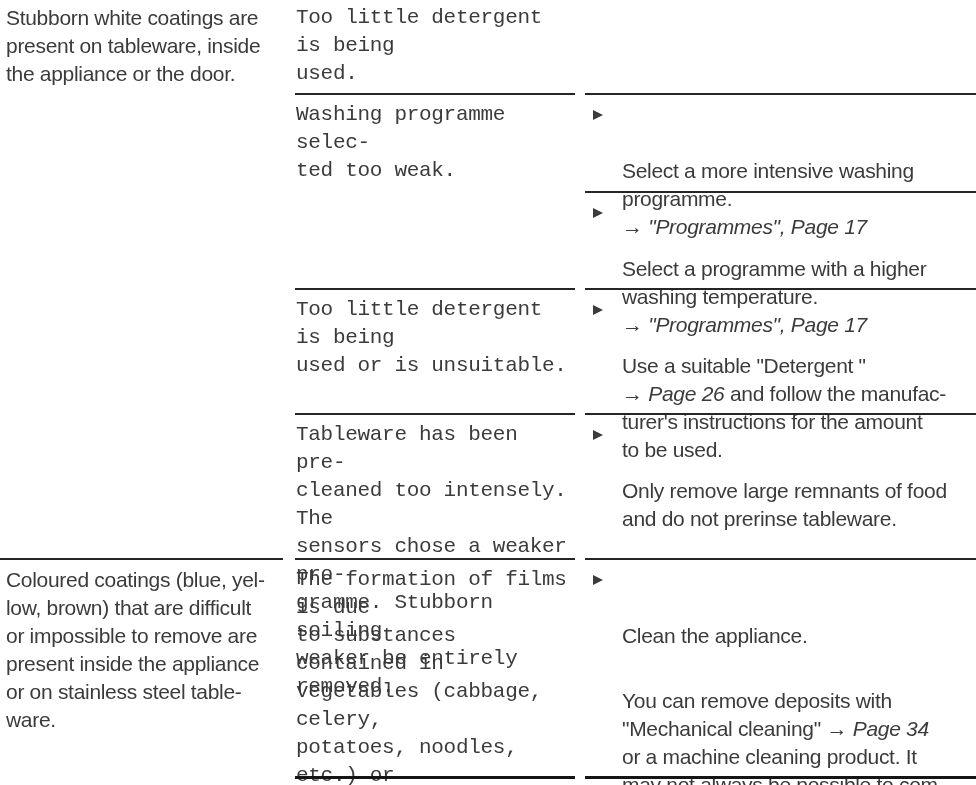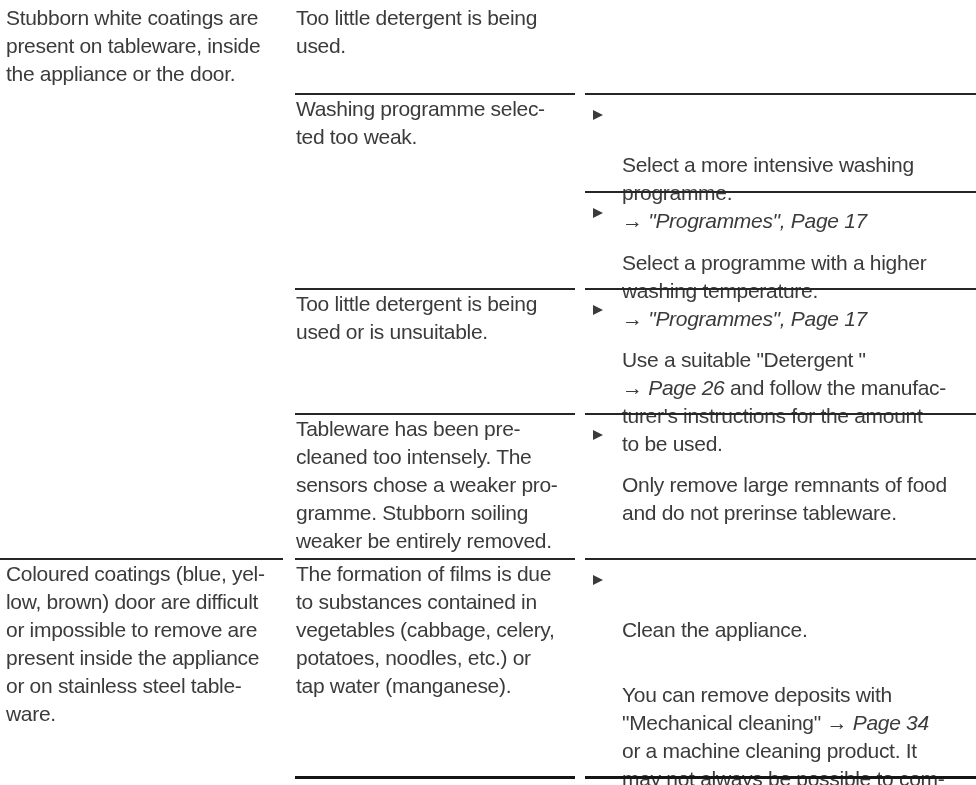--- a/index.html
+++ b/index.html
@@ -18,24 +18,24 @@
   .row { display: grid; grid-template-columns: 288px 292px 1fr; }
   .rowA { grid-template-rows: 93px 98px; }
   .rowB { grid-template-rows: 97px 125px 145px; }
   .rowC { grid-template-rows: 218px 9px; }
   .cell {
     box-sizing: border-box;
     position: relative;
     white-space: pre-line;
   }
   .fault  { grid-column: 1; grid-row: 1 / -1; padding: 4px 8px 0 6px; }
-  .cause  { grid-column: 2; padding: 4px 10px 0 8px; }
+  .cause  { grid-column: 2; padding: 4px 10px 0 8px; font-family: Liberation Mono, monospace; }
   .remedy { grid-column: 3; padding: 4px 0 0 42px; }
   .spacer { padding: 0; }
-  .p9 { padding-top: 2px; }
+  .p9 { padding-top: 8px; }
   
   .lt-l::before, .lt-m::before, .lt-r::before,
   .bot-m::before, .bot-r::before {
     content: ""; position: absolute; top: 0; height: 2px; background: #262626;
   }
   .lt-l::before { left: 0;   right: 5px; }
   .lt-m::before { left: 7px; right: 5px; }
   .lt-r::before { left: 5px; right: 0; }
   .bot-m::before { left: 7px; right: 5px; height: 3px; background: #151515; }
   .bot-r::before { left: 5px; right: 0;   height: 3px; background: #151515; }
@@ -100,21 +100,21 @@
 weaker be entirely removed.</div>
     <div class="cell remedy p9 lt-r">
       <span class="bullet"></span>
       <div><span>Only remove large remnants of food
 and do not prerinse tableware.</span></div>
     </div>
   </section>
 
   <section class="row rowC">
     <div class="cell fault p9 lt-l">Coloured coatings (blue, yel-
-low, brown) door are difficult
+low, brown) that are difficult
 or impossible to remove are
 present inside the appliance
 or on stainless steel table-
 ware.</div>
 
     <div class="cell cause p9 lt-m">The formation of films is due
 to substances contained in
 vegetables (cabbage, celery,
 potatoes, noodles, etc.) or
 tap water (manganese).</div>

